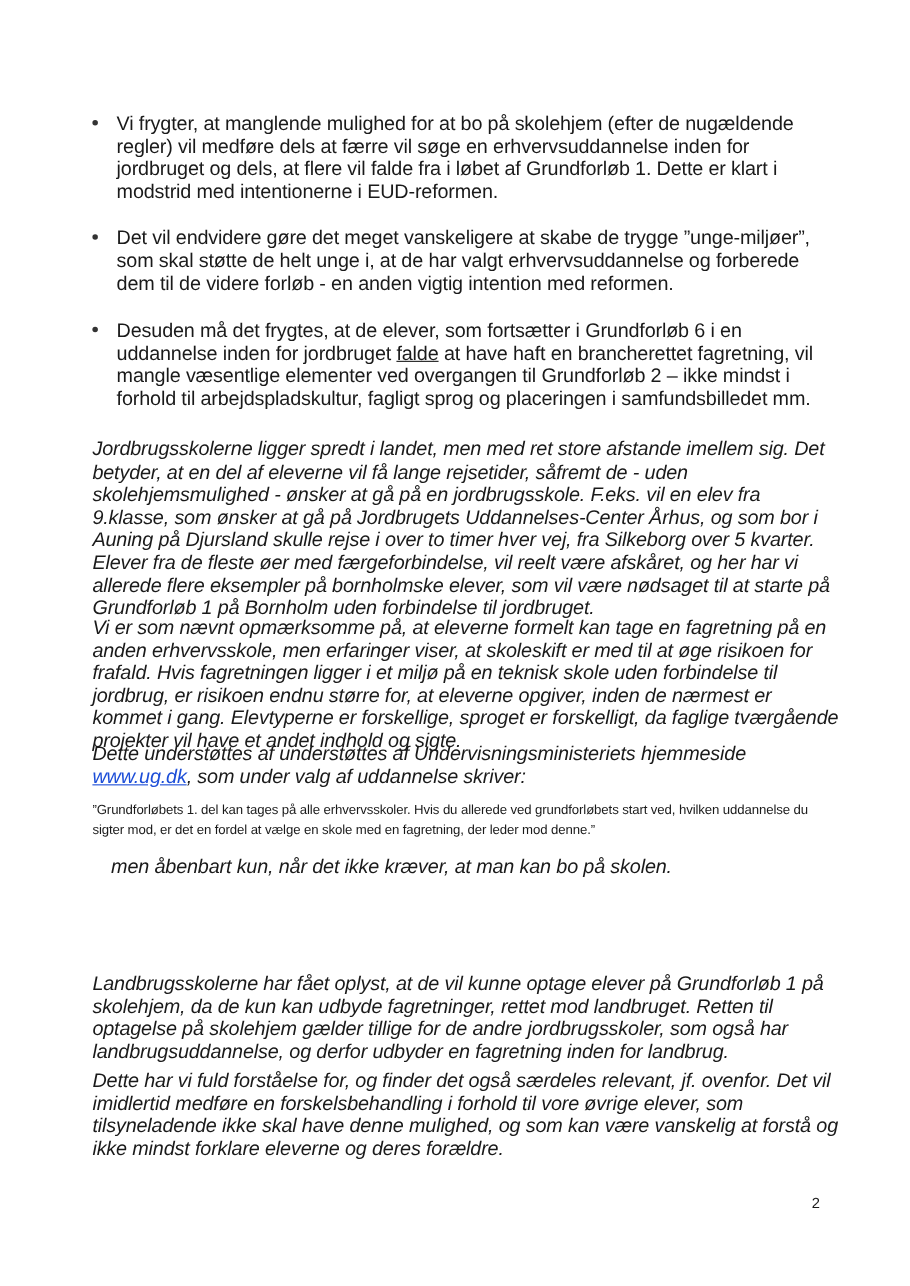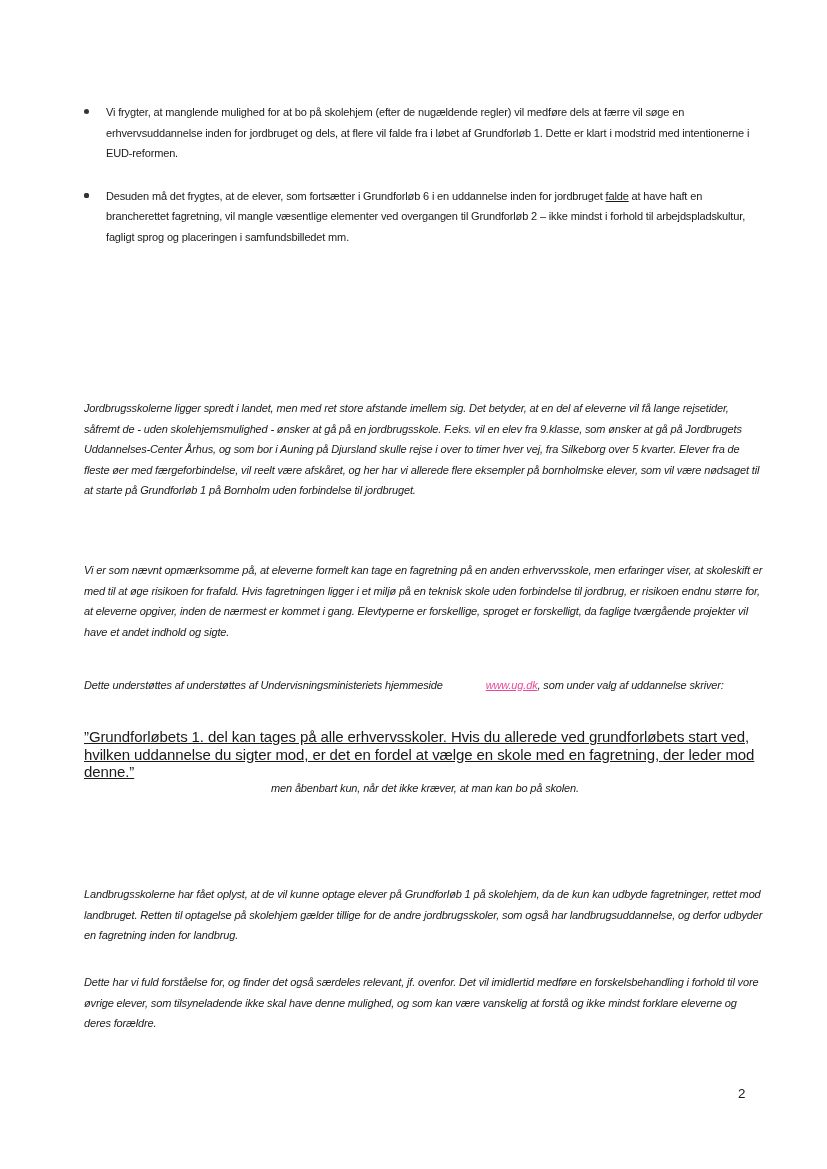--- a/index.html
+++ b/index.html
@@ -1,57 +1,58 @@
 <!DOCTYPE html>
 <html><head>
 <meta charset="utf-8">
 <style>
   html, body { margin: 0; padding: 0; background: #ffffff; }
   body {
     width: 827px; height: 1169px; position: relative; overflow: hidden;
     font-family: "Liberation Sans", sans-serif; color: #1a1a1a;
   }
   .page { position: absolute; left: 0; top: 0; width: 827px; height: 1169px; background: #fff; }
-  .text { font-size: 11px; line-height: 20.6px; letter-spacing: -0.15px; }
+  .text { font-size: 18px; line-height: 20.6px; letter-spacing: -0.15px; }
   .bullet-list { position: absolute; left: 84px; top: 102px; width: 680px; margin: 0; padding: 0; list-style: none; }
   .bullet-item { position: relative; padding-left: 22px; margin-bottom: 22px; }
   .bullet-dot { position: absolute; left: 0; top: 7px; width: 5px; height: 5px; border-radius: 50%; background: #333; }
   .para { position: absolute; left: 84px; width: 680px; margin: 0; font-style: italic; }
-  .quote { position: absolute; left: 84px; width: 680px; margin: 0; font-size: 15px; line-height: 17.5px; letter-spacing: -0.1px; text-decoration: underline; }
+  .quote { position: absolute; left: 84px; width: 680px; margin: 0; font-size: 12px; line-height: 17.5px; letter-spacing: -0.1px; }
   .u { text-decoration: underline; }
-  .link { text-decoration: underline; color: #ec4899; cursor: pointer; margin-left: 40px; }
+  .link { text-decoration: underline; color: #1d4ed8; cursor: pointer; }
   .page-number { position: absolute; left: 738px; top: 1086px; font-size: 13.4px; }
 </style>
 </head>
 <body>
 
 <div class="page">
 
   <ul class="bullet-list text">
     <li class="bullet-item">
       <span class="bullet-dot"></span>
       <span>Vi frygter, at manglende mulighed for at bo på skolehjem (efter de nugældende regler) vil medføre dels at færre vil søge en erhvervsuddannelse inden for jordbruget og dels, at flere vil falde fra i løbet af Grundforløb 1. Dette er klart i modstrid med intentionerne i EUD-reformen.</span>
     </li>
     <li class="bullet-item">
       <span class="bullet-dot"></span>
+      <span>Det vil endvidere gøre det meget vanskeligere at skabe de trygge ”unge-miljøer”, som skal støtte de helt unge i, at de har valgt erhvervsuddannelse og forberede dem til de videre forløb - en anden vigtig intention med reformen.</span>
     </li>
     <li class="bullet-item">
       <span class="bullet-dot"></span>
       <span><span>Desuden må det frygtes, at de elever, som fortsætter i Grundforløb 6 i en uddannelse inden for jordbruget </span><span class="u">falde</span><span> at have haft en brancherettet fagretning, vil mangle væsentlige elementer ved overgangen til Grundforløb 2 – ikke mindst i forhold til arbejdspladskultur, fagligt sprog og placeringen i samfundsbilledet mm.</span></span>
     </li>
   </ul>
 
   <p class="para text" style="top:398px;">Jordbrugsskolerne ligger spredt i landet, men med ret store afstande imellem sig. Det betyder, at en del af eleverne vil få lange rejsetider, såfremt de - uden skolehjemsmulighed - ønsker at gå på en jordbrugsskole. F.eks. vil en elev fra 9.klasse, som ønsker at gå på Jordbrugets Uddannelses-Center Århus, og som bor i Auning på Djursland skulle rejse i over to timer hver vej, fra Silkeborg over 5 kvarter. Elever fra de fleste øer med færgeforbindelse, vil reelt være afskåret, og her har vi allerede flere eksempler på bornholmske elever, som vil være nødsaget til at starte på Grundforløb 1 på Bornholm uden forbindelse til jordbruget.</p>
 
   <p class="para text" style="top:560px;">Vi er som nævnt opmærksomme på, at eleverne formelt kan tage en fagretning på en anden erhvervsskole, men erfaringer viser, at skoleskift er med til at øge risikoen for frafald. Hvis fagretningen ligger i et miljø på en teknisk skole uden forbindelse til jordbrug, er risikoen endnu større for, at eleverne opgiver, inden de nærmest er kommet i gang. Elevtyperne er forskellige, sproget er forskelligt, da faglige tværgående projekter vil have et andet indhold og sigte.</p>
 
   <p class="para text" style="top:675px;"><span>Dette understøttes af understøttes af Undervisningsministeriets hjemmeside </span><a class="link">www.ug.dk</a><span>, som under valg af uddannelse skriver:</span></p>
 
   <p class="quote" style="top:728px;">”Grundforløbets 1. del kan tages på alle erhvervsskoler. Hvis du allerede ved grundforløbets start ved, hvilken uddannelse du sigter mod, er det en fordel at vælge en skole med en fagretning, der leder mod denne.”</p>
 
-  <p class="para text" style="top:778px; left:85px;text-align:center;">men åbenbart kun, når det ikke kræver, at man kan bo på skolen.</p>
+  <p class="para text" style="top:778px; left:101px;">men åbenbart kun, når det ikke kræver, at man kan bo på skolen.</p>
 
   <p class="para text" style="top:884px;">Landbrugsskolerne har fået oplyst, at de vil kunne optage elever på Grundforløb 1 på skolehjem, da de kun kan udbyde fagretninger, rettet mod landbruget. Retten til optagelse på skolehjem gælder tillige for de andre jordbrugsskoler, som også har landbrugsuddannelse, og derfor udbyder en fagretning inden for landbrug.</p>
 
   <p class="para text" style="top:972px;">Dette har vi fuld forståelse for, og finder det også særdeles relevant, jf. ovenfor.  Det vil imidlertid medføre en forskelsbehandling i forhold til vore øvrige elever, som tilsyneladende ikke skal have denne mulighed, og som kan være vanskelig at forstå og ikke mindst forklare eleverne og deres forældre.</p>
 
   <div class="page-number">2</div>
 </div>
 
 </body></html>

